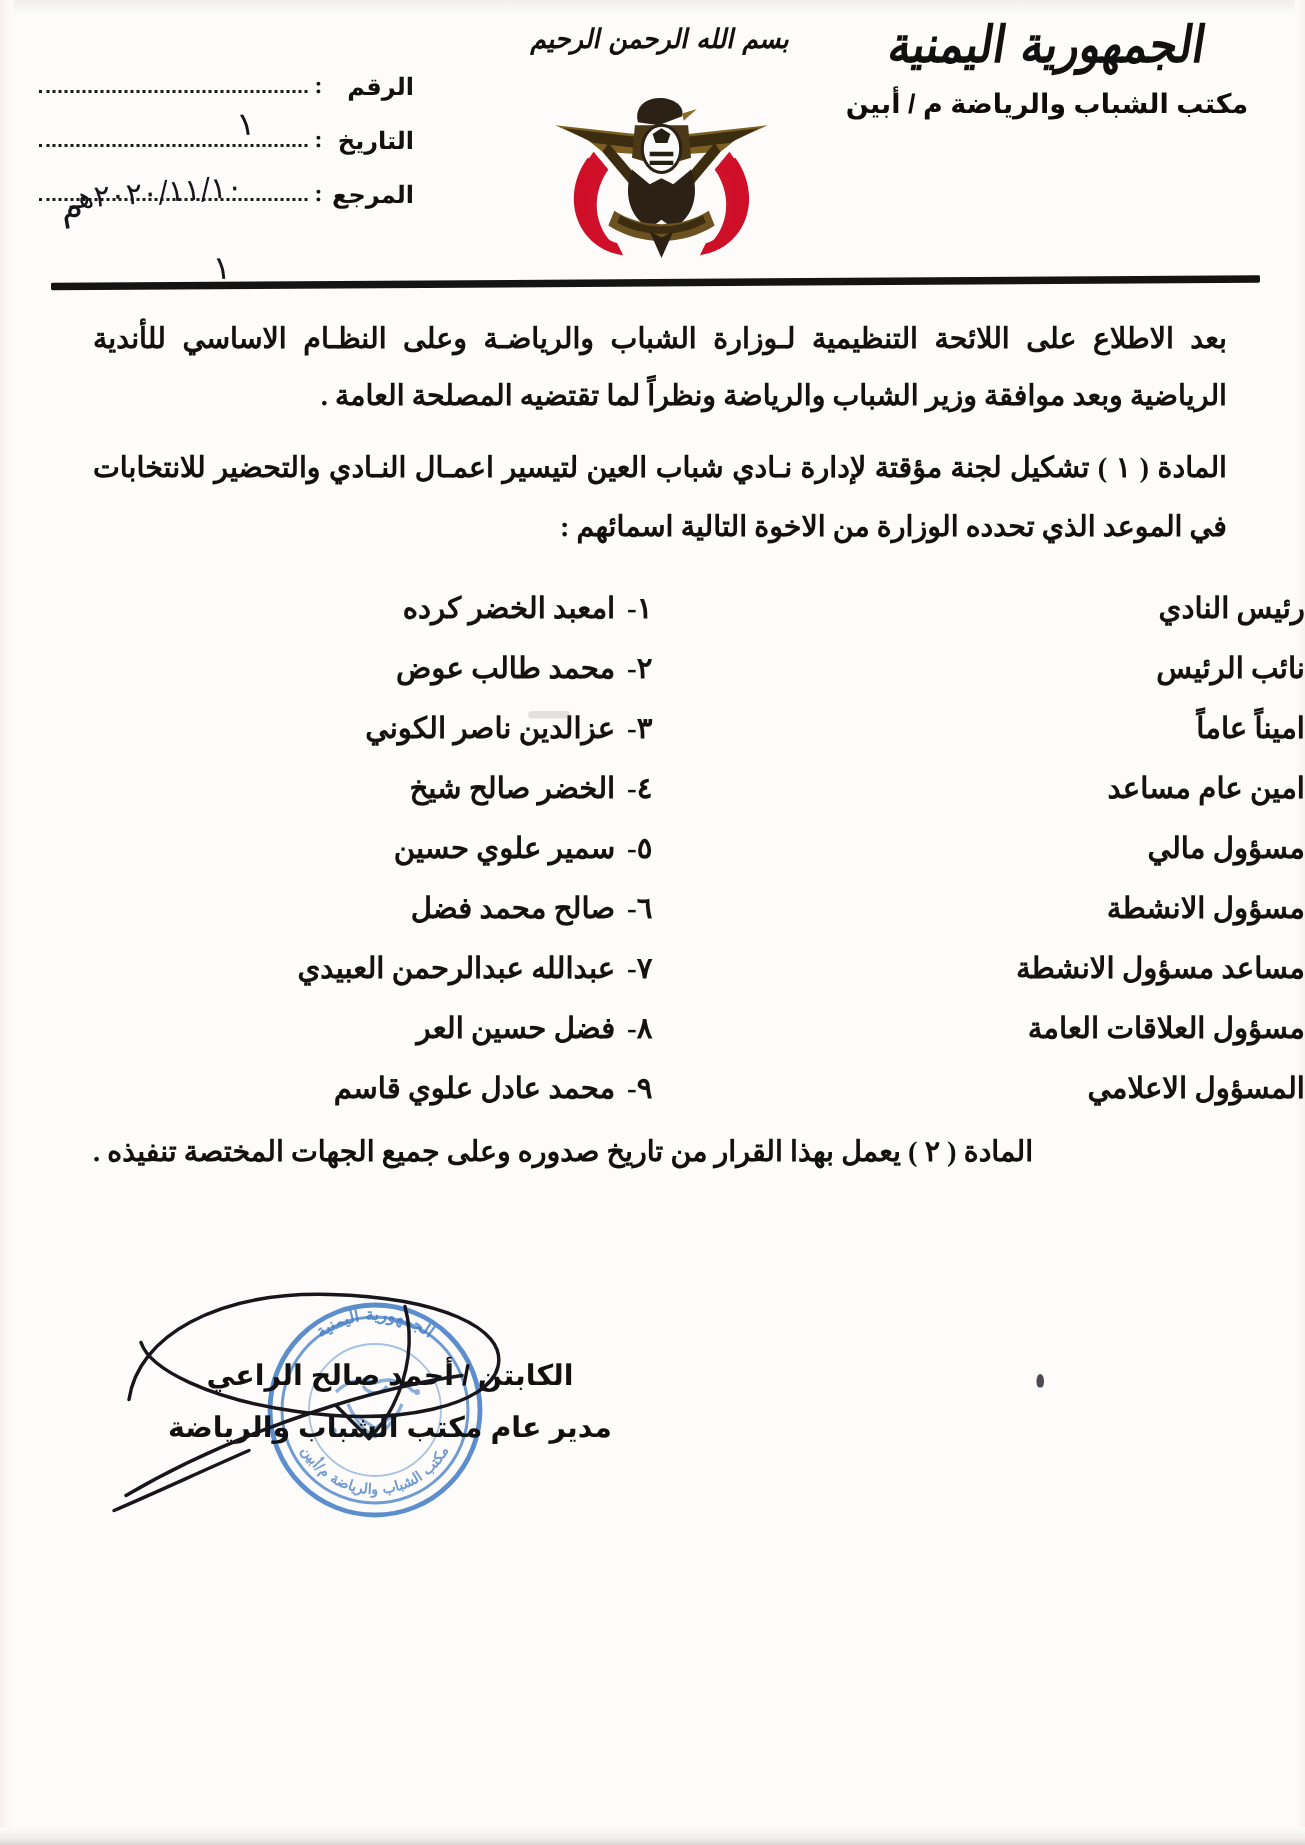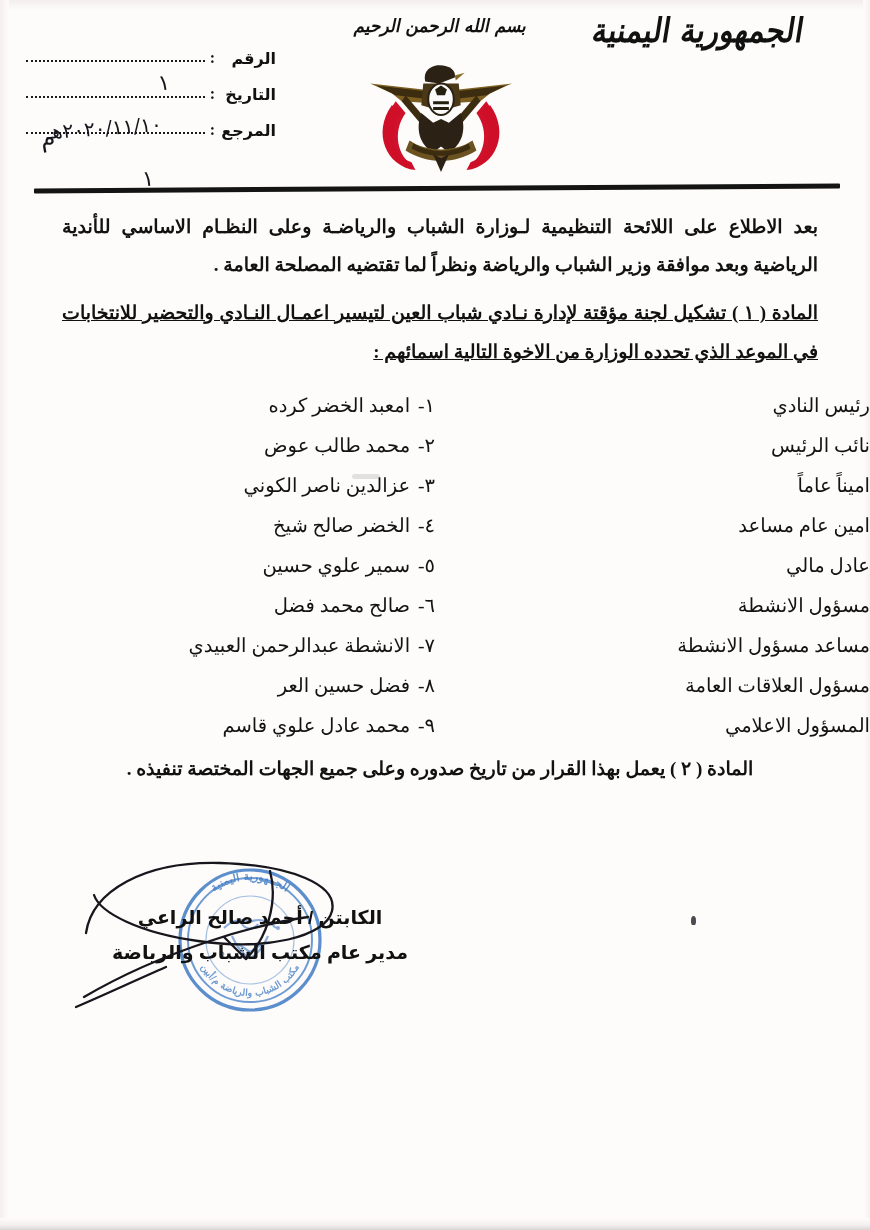--- a/index.html
+++ b/index.html
@@ -178,35 +178,34 @@
     width:7px;height:11px;background:#0b0b0b;
   }
 
   .article{
     margin:10px 52px 0 62px;
     font-family:"Liberation Serif","DejaVu Serif",serif;
     font-size:19px;font-weight:700;color:#111;
     line-height:2.05;
     text-align:justify;
     text-align-last:right;
-    text-decoration:underline;
   }
 
   
   .roster{
     margin:14px 0 0 0;
     width:870px;
     border-collapse:collapse;
   }
   .roster tr{height:40px;}
   .roster td{
     padding:0;
     vertical-align:middle;
     font-family:"Liberation Serif","DejaVu Serif",serif;
-    font-weight:400;
+    font-weight:700;
     color:#131313;
     font-size:19.5px;
     white-space:nowrap;
   }
   .td-name{
     text-align:right;
     padding-right:0;
     width:435px;
     padding-left:85px;
     box-sizing:border-box;
@@ -216,21 +215,21 @@
     padding-left:373px;
     box-sizing:border-box;
   }
   .idx{margin-left:3px;}
 
   .article2{
     margin:4px 52px 0 62px;
     font-family:"Liberation Serif","DejaVu Serif",serif;
     font-size:19px;font-weight:700;color:#111;
     line-height:2.0;
-    text-align:center;
+    text-align:left;
   }
 
   
   .sign-block{
     position:absolute;
     left:95px;top:900px;
     width:330px;
     text-align:center;
     z-index:6;
   }
@@ -274,20 +273,21 @@
 
   <div class="scan-edge-top"></div>
   <div class="scan-edge-left"></div>
   <div class="scan-edge-right"></div>
   <div class="scan-edge-bottom"></div>
 
   <div class="header">
 
     <div class="letterhead">
       <div class="lh-country">الجمهورية اليمنية</div>
+      <div class="lh-office">مكتب الشباب والرياضة م / أبين</div>
     </div>
 
     <div class="emblem-wrap">
       <div class="basmala">بسم الله الرحمن الرحيم</div>
       <svg class="emblem" viewBox="0 0 160 128">
 
         <path d="M34 52 C14 78, 26 112, 52 118 C36 108, 30 84, 44 64 Z" fill="#d0112b"></path>
         <path d="M126 52 C146 78, 134 112, 108 118 C124 108, 130 84, 116 64 Z" fill="#d0112b"></path>
         <path d="M30 56 C10 84, 24 118, 54 122 L50 114 C30 108, 24 82, 40 62 Z" fill="#cf0f28"></path>
         <path d="M130 56 C150 84, 136 118, 106 122 L110 114 C130 108, 136 82, 120 62 Z" fill="#cf0f28"></path>
@@ -374,38 +374,38 @@
           </td>
         </tr>
         <tr>
           <td class="td-role">امين عام مساعد</td>
           <td class="td-name">
             <span class="idx">٤-</span>
             <span>الخضر صالح شيخ</span>
           </td>
         </tr>
         <tr>
-          <td class="td-role">عادل مالي</td>
+          <td class="td-role">مسؤول مالي</td>
           <td class="td-name">
             <span class="idx">٥-</span>
             <span>سمير علوي حسين</span>
           </td>
         </tr>
         <tr>
           <td class="td-role">مسؤول الانشطة</td>
           <td class="td-name">
             <span class="idx">٦-</span>
             <span>صالح محمد فضل</span>
           </td>
         </tr>
         <tr>
           <td class="td-role">مساعد مسؤول الانشطة</td>
           <td class="td-name">
             <span class="idx">٧-</span>
-            <span>الانشطة عبدالرحمن العبيدي</span>
+            <span>عبدالله عبدالرحمن العبيدي</span>
           </td>
         </tr>
         <tr>
           <td class="td-role">مسؤول العلاقات العامة</td>
           <td class="td-name">
             <span class="idx">٨-</span>
             <span>فضل حسين العر</span>
           </td>
         </tr>
         <tr>

